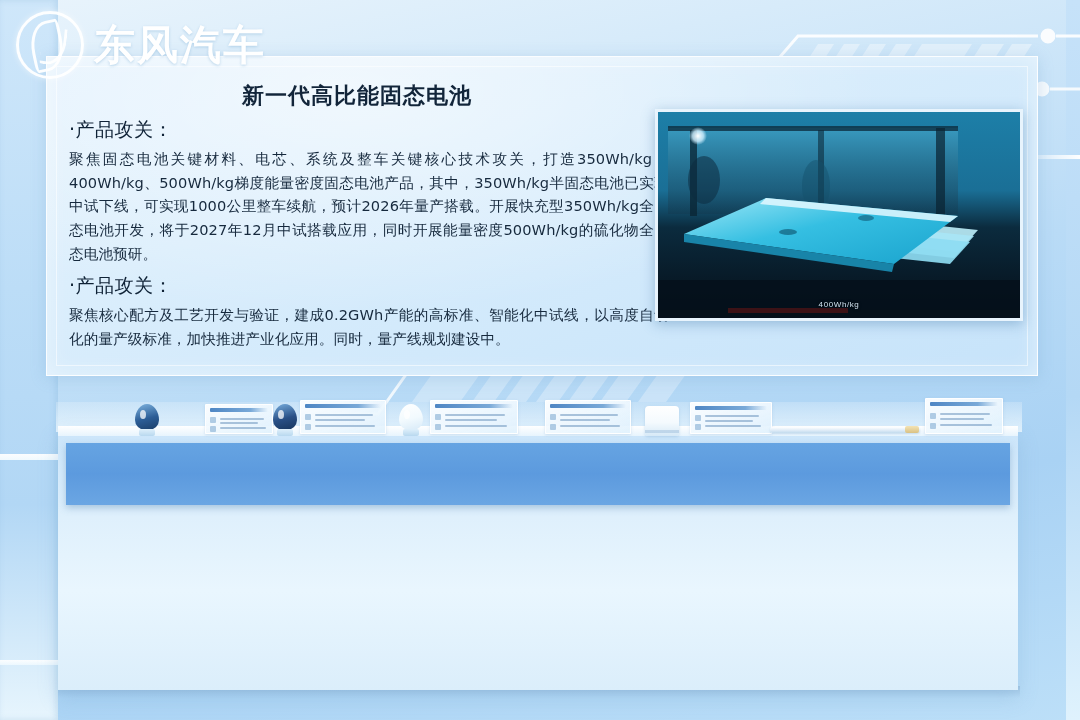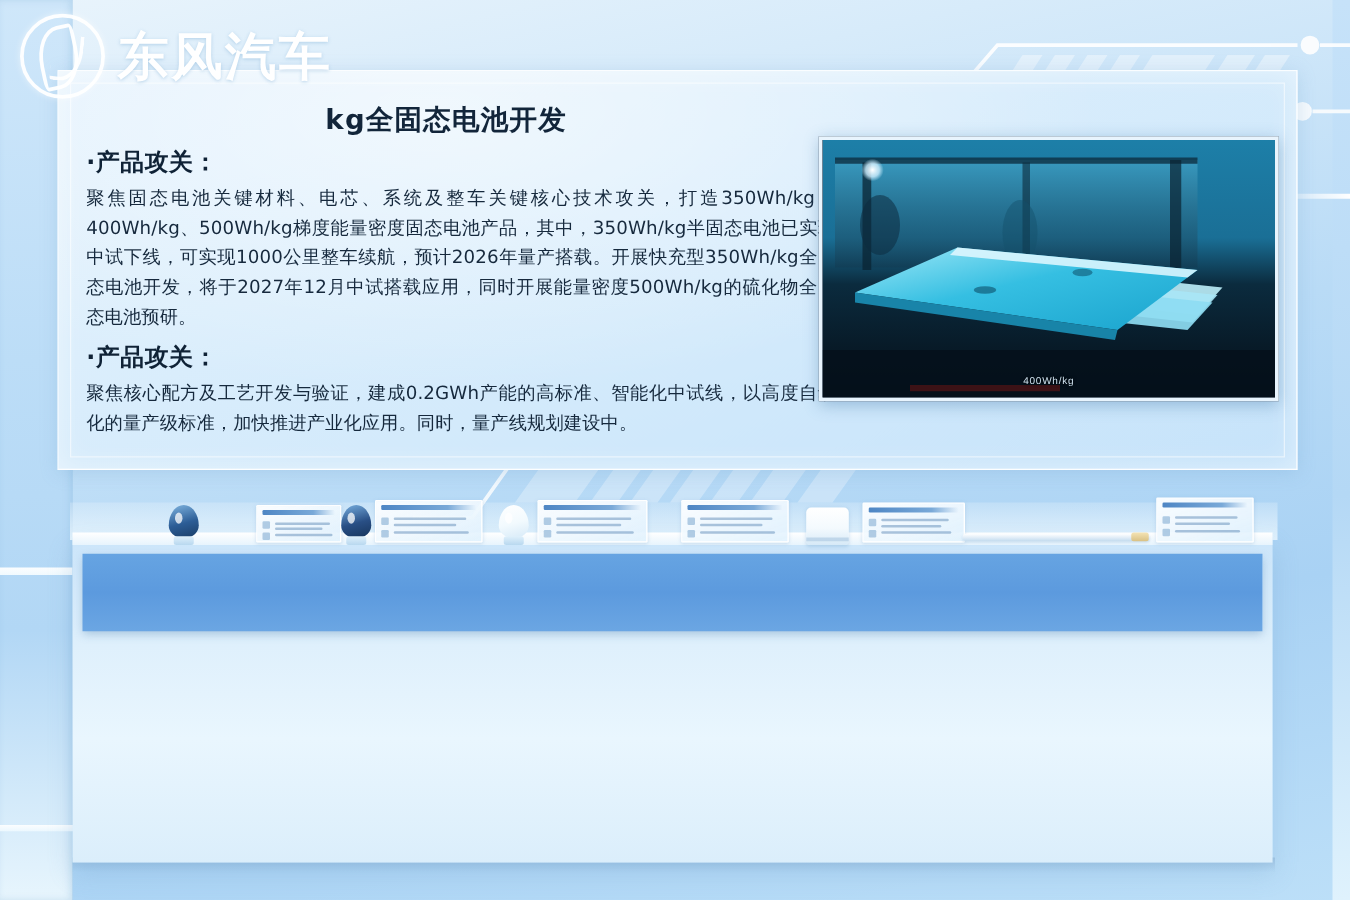--- a/index.html
+++ b/index.html
@@ -97,21 +97,21 @@
   }
 
   .board-title{
     position:absolute;left:0;top:24px;width:620px;text-align:center;
     font-size:22px;font-weight:bold;color:#12253a;letter-spacing:1px;
     font-family:"DejaVu Sans","Liberation Sans",sans-serif;
   }
 
   .body-col{position:absolute;left:22px;top:60px;width:600px;}
   .sec-head{
-    font-size:19px;font-weight:bold;color:#0f2236;margin:0 0 4px 0;
+    font-size:19px;font-weight:normal;color:#0f2236;margin:0 0 4px 0;
     letter-spacing:.5px;
     font-family:"DejaVu Sans","Liberation Sans",sans-serif;
   }
   .sec-head.second{margin-top:8px;}
   .sec-body{
     font-size:14.6px;line-height:1.62;color:#16293d;margin:0;
     letter-spacing:.1px;text-align:justify;
     font-family:"DejaVu Sans","Liberation Sans",sans-serif;
   }
 
@@ -277,21 +277,21 @@
     <div class="logo-mark"></div>
     <div class="logo-text">
       <span class="logo-cn">东风汽车</span>
     </div>
   </div>
 
   <div class="board">
     <div class="board-glow"></div>
     <div class="board-inner-line"></div>
 
-    <div class="board-title">kg全固态电池开发</div>
+    <div class="board-title">新一代高比能固态电池</div>
 
     <div class="body-col">
       <p class="sec-head">·产品攻关：</p>
       <p class="sec-body">聚焦固态电池关键材料、电芯、系统及整车关键核心技术攻关，打造350Wh/kg、400Wh/kg、500Wh/kg梯度能量密度固态电池产品，其中，350Wh/kg半固态电池已实现中试下线，可实现1000公里整车续航，预计2026年量产搭载。开展快充型350Wh/kg全固态电池开发，将于2027年12月中试搭载应用，同时开展能量密度500Wh/kg的硫化物全固态电池预研。</p>
       <p class="sec-head second">·产品攻关：</p>
       <p class="sec-body">聚焦核心配方及工艺开发与验证，建成0.2GWh产能的高标准、智能化中试线，以高度自动化的量产级标准，加快推进产业化应用。同时，量产线规划建设中。</p>
     </div>
 
     <div class="photo">
       <svg viewBox="0 0 362 206" width="362" height="206">

